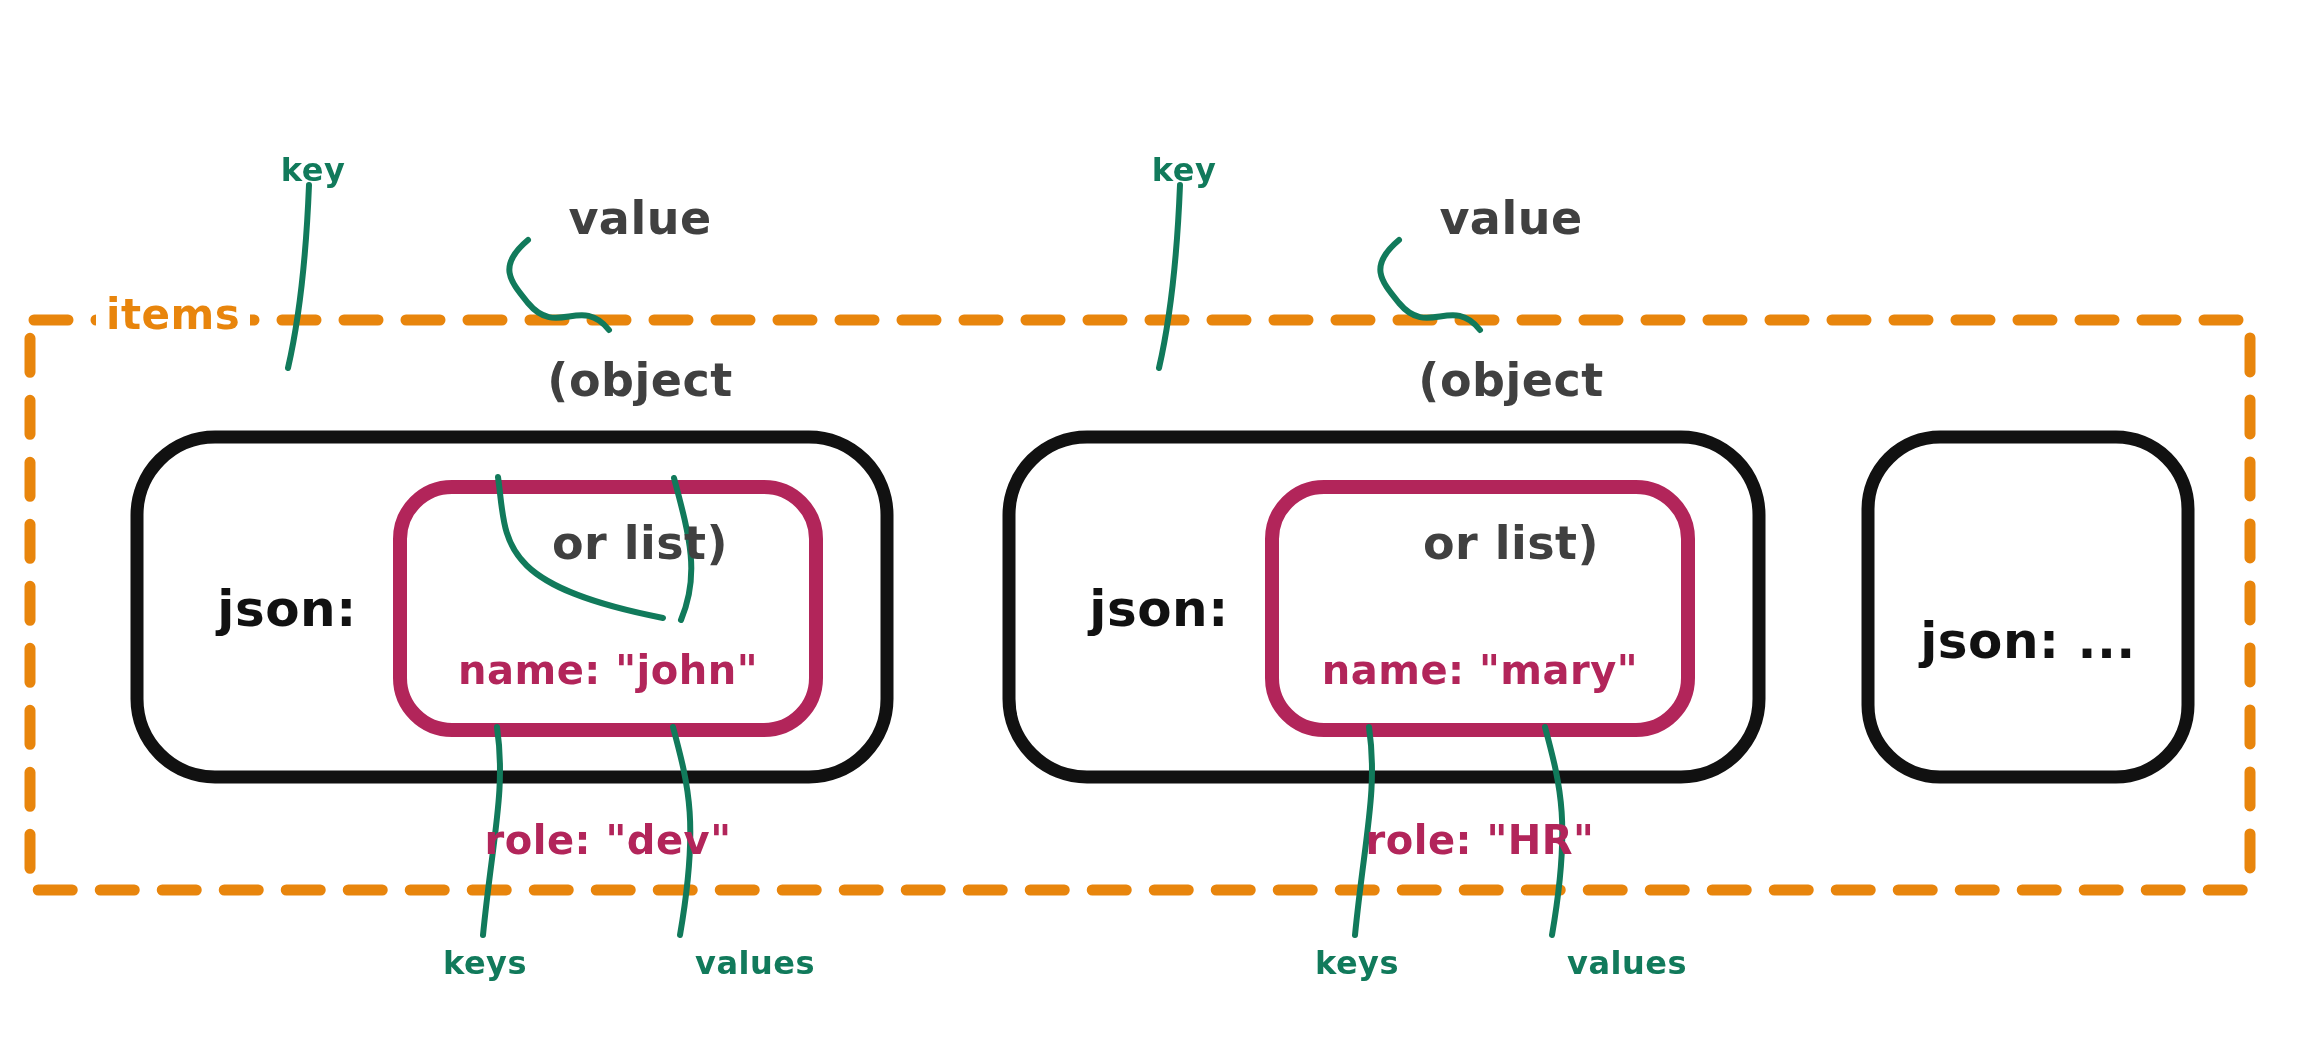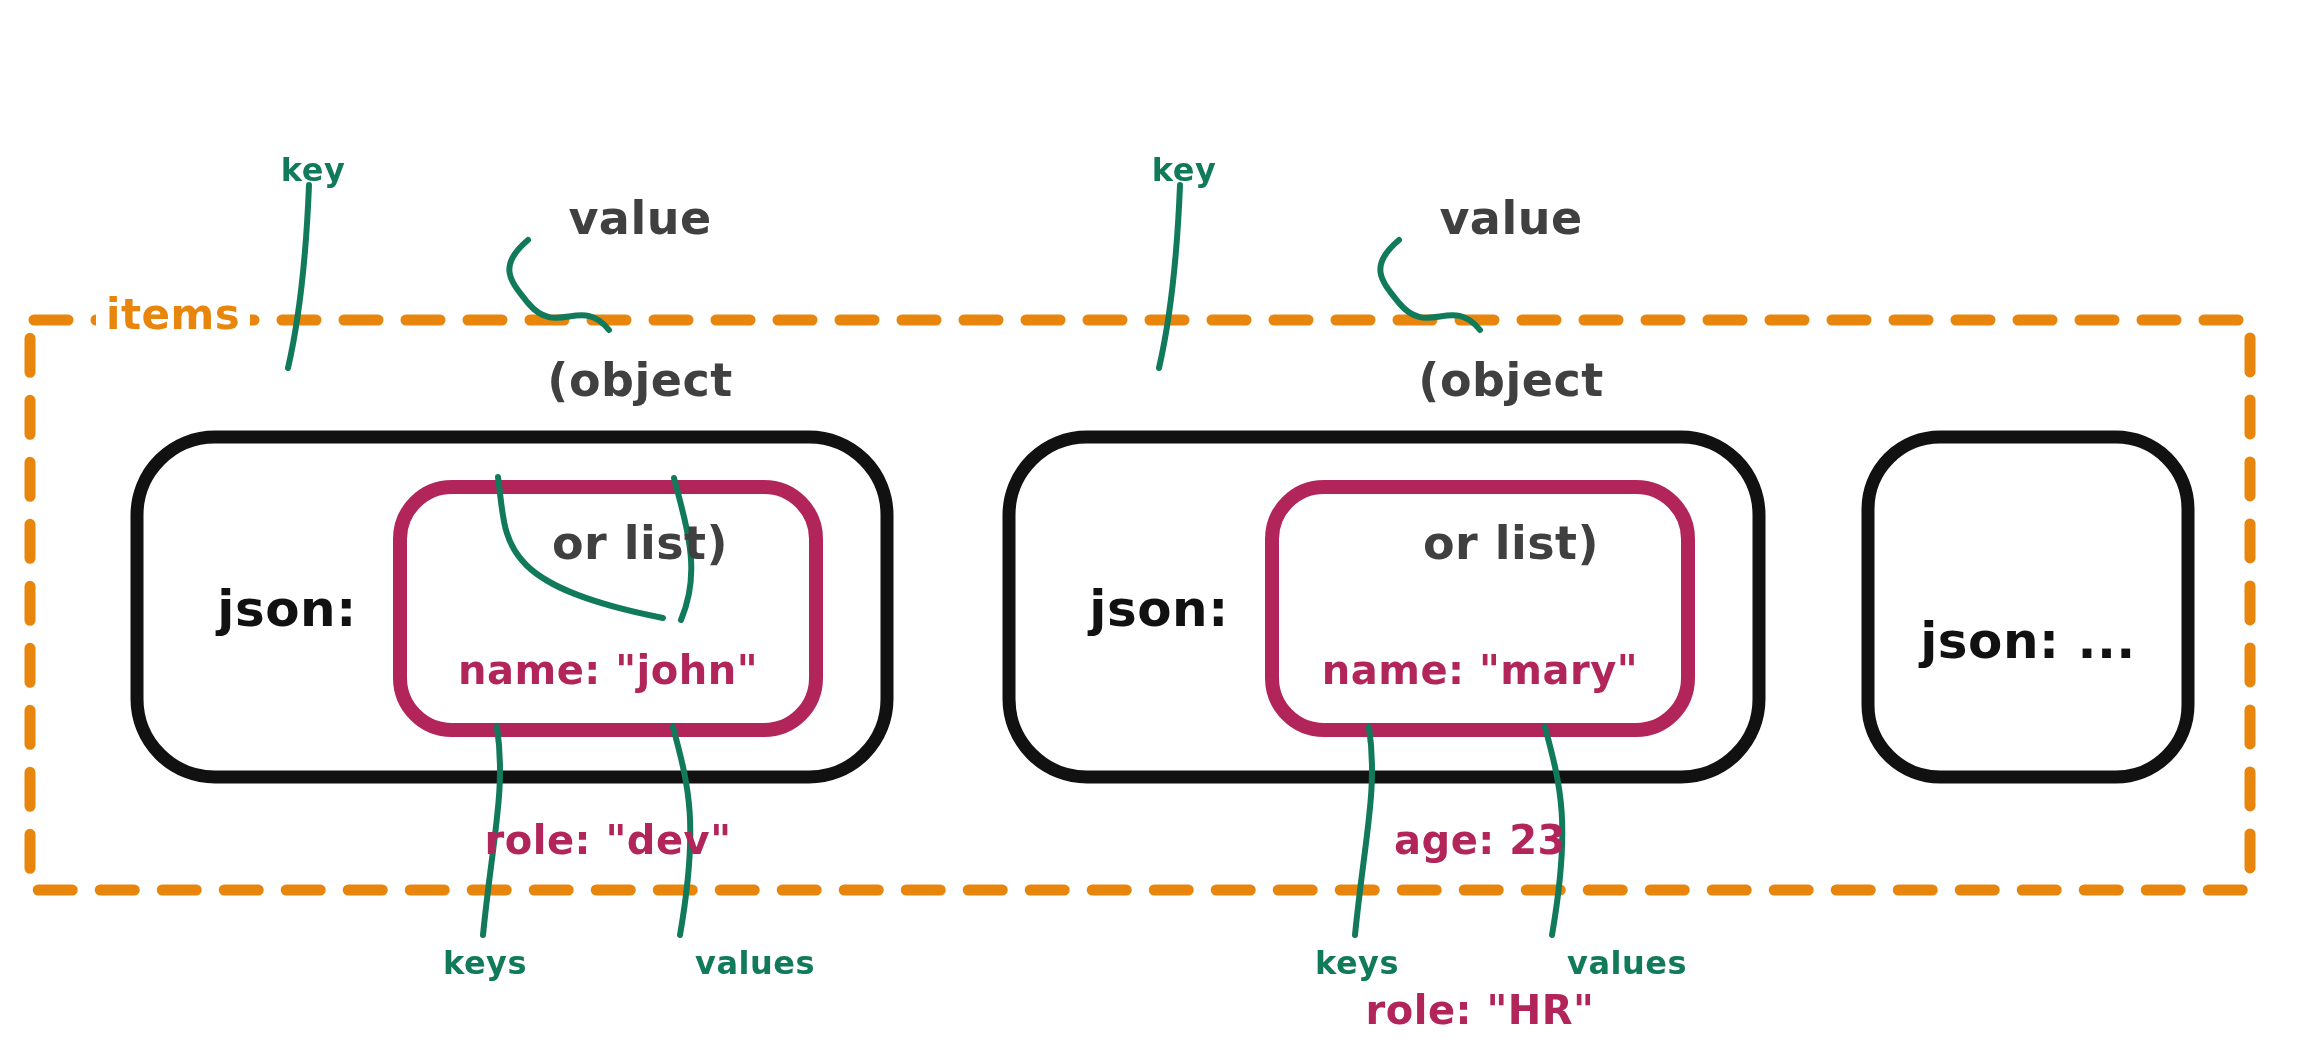--- a/index.html
+++ b/index.html
@@ -134,19 +134,18 @@
 
   <div class="lbl magenta" style="left:608px; top:528px; transform:translateX(-50%);">
     <div>name: "john"</div>
     <div>role: "dev"</div>
   </div>
 
   <div class="lbl black-json center-x" style="left:1159px; top:580px;">json:</div>
 
   <div class="lbl magenta" style="left:1480px; top:528px; transform:translateX(-50%);">
     <div>name: "mary"</div>
-    <div>age: 23</div>
     <div>role: "HR"</div>
   </div>
 
   <div class="lbl black-json center-x" style="left:2028px; top:580px;margin-top:32px;">json: ...</div>
 
 </div>
 
 </body></html>

